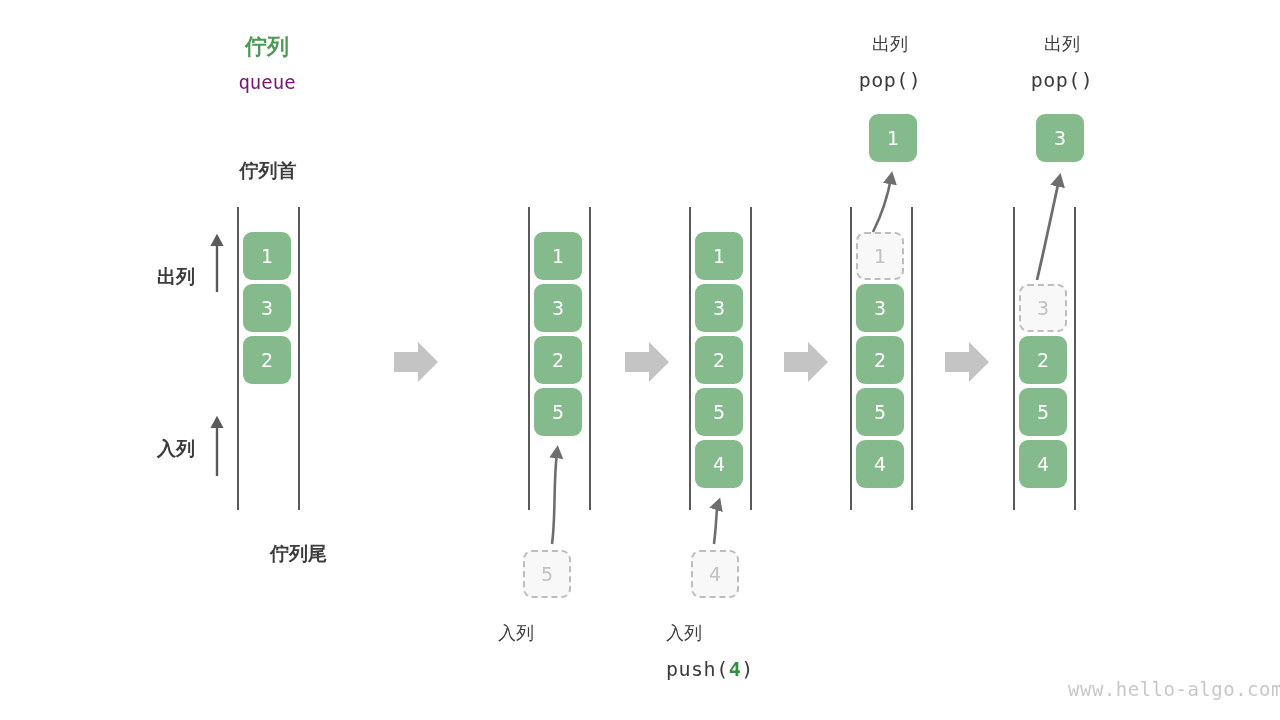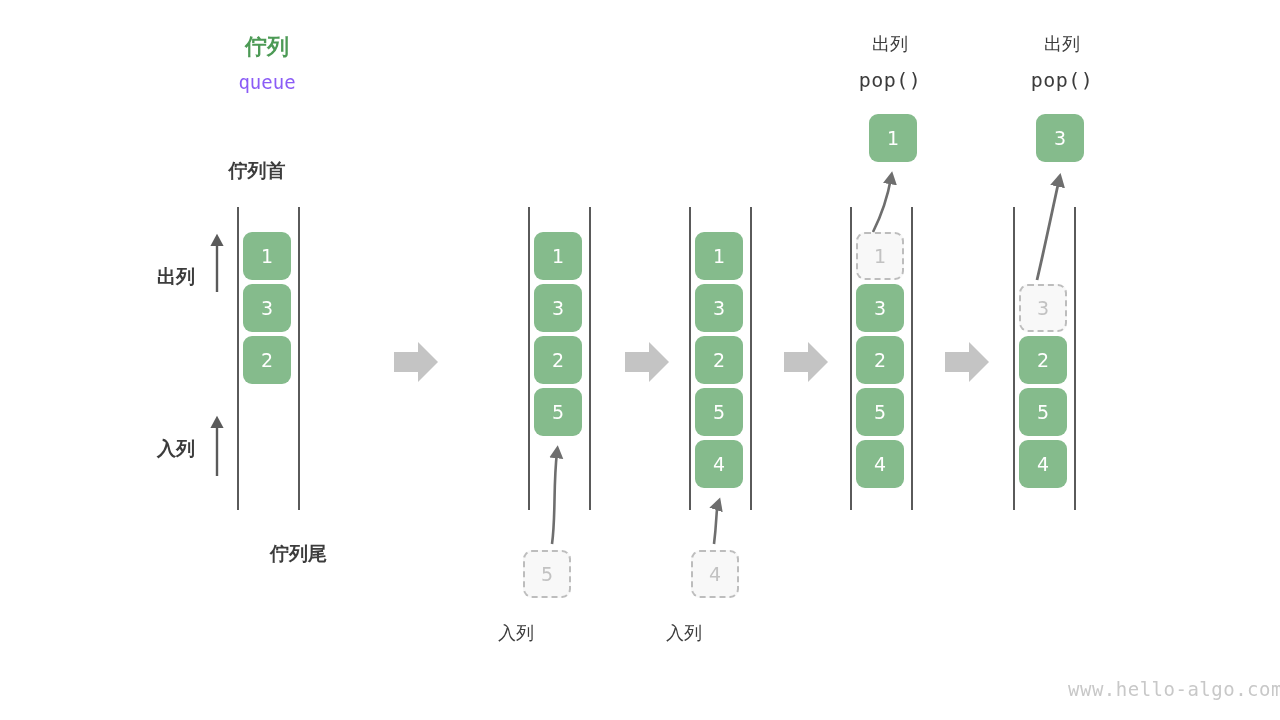--- a/index.html
+++ b/index.html
@@ -33,21 +33,21 @@
   .title-cn {
     font-family: "DejaVu Sans", sans-serif;
     font-weight: bold;
     font-size: 22px;
     color: #4C9A55;
     text-align: center;
   }
   .title-en {
     font-family: "DejaVu Sans Mono", monospace;
     font-size: 19px;
-    color: #8b5cf6;
+    color: #701a75;
     text-align: center;
   }
   .op-cn {
     font-family: "DejaVu Sans", sans-serif;
     font-size: 18px;
     color: #3C3C3C;
     text-align: center;
   }
   .op-code {
     font-family: "DejaVu Sans Mono", monospace;
@@ -117,21 +117,21 @@
   }
 </style>
 </head>
 <body>
 
 <div class="stage">
 
   <div class="lbl title-cn" style="left:207px; top:33px; width:120px;">佇列</div>
   <div class="lbl title-en" style="left:207px; top:71px; width:120px;">queue</div>
 
-  <div class="lbl endpoint-label" style="left:197px; top:159px; width:120px;">佇列首</div>
+  <div class="lbl endpoint-label" style="left:208px; top:159px; width:120px;">佇列首</div>
   <div class="lbl endpoint-label" style="left:207px; top:542px; width:120px;text-align:right;">佇列尾</div>
 
   <div class="lbl side-label" style="left:140px; top:265px; width:72px;">出列</div>
   <div class="lbl side-label" style="left:140px; top:437px; width:72px;">入列</div>
 
   <div class="rail" style="left:237px; top:207px; height:303px;"></div>
   <div class="rail" style="left:298px; top:207px; height:303px;"></div>
 
   <div class="cell" style="left:243px; top:232px;">1</div>
   <div class="cell" style="left:243px; top:284px;">3</div>
@@ -154,20 +154,21 @@
 
   <div class="cell" style="left:695px; top:232px;">1</div>
   <div class="cell" style="left:695px; top:284px;">3</div>
   <div class="cell" style="left:695px; top:336px;">2</div>
   <div class="cell" style="left:695px; top:388px;">5</div>
   <div class="cell" style="left:695px; top:440px;">4</div>
 
   <div class="cell ghost" style="left:691px; top:550px;">4</div>
 
   <div class="lbl op-cn" style="left:666px; top:622px; width:120px; text-align:left;">入列</div>
+  <div class="lbl op-code" style="left:666px; top:657px; width:160px; text-align:left;"><span>push(</span><span class="arg">4</span><span>)</span></div>
 
   <div class="lbl op-cn" style="left:835px; top:33px; width:110px;">出列</div>
   <div class="lbl op-code" style="left:835px; top:68px; width:110px;">pop()</div>
 
   <div class="cell" style="left:869px; top:114px;">1</div>
 
   <div class="rail" style="left:850px; top:207px; height:303px;"></div>
   <div class="rail" style="left:911px; top:207px; height:303px;"></div>
 
   <div class="cell ghost" style="left:856px; top:232px;">1</div>

